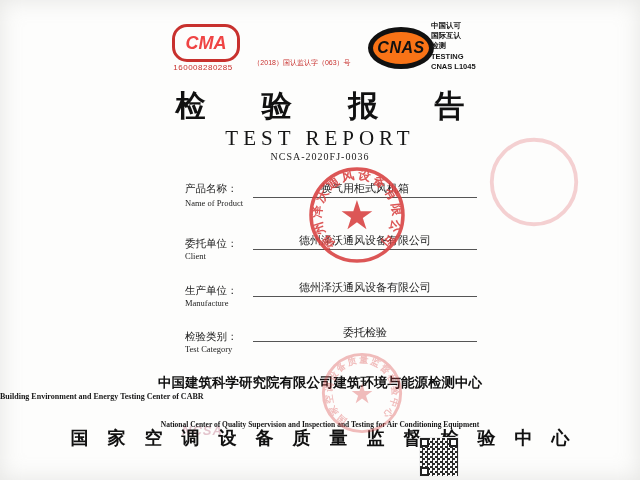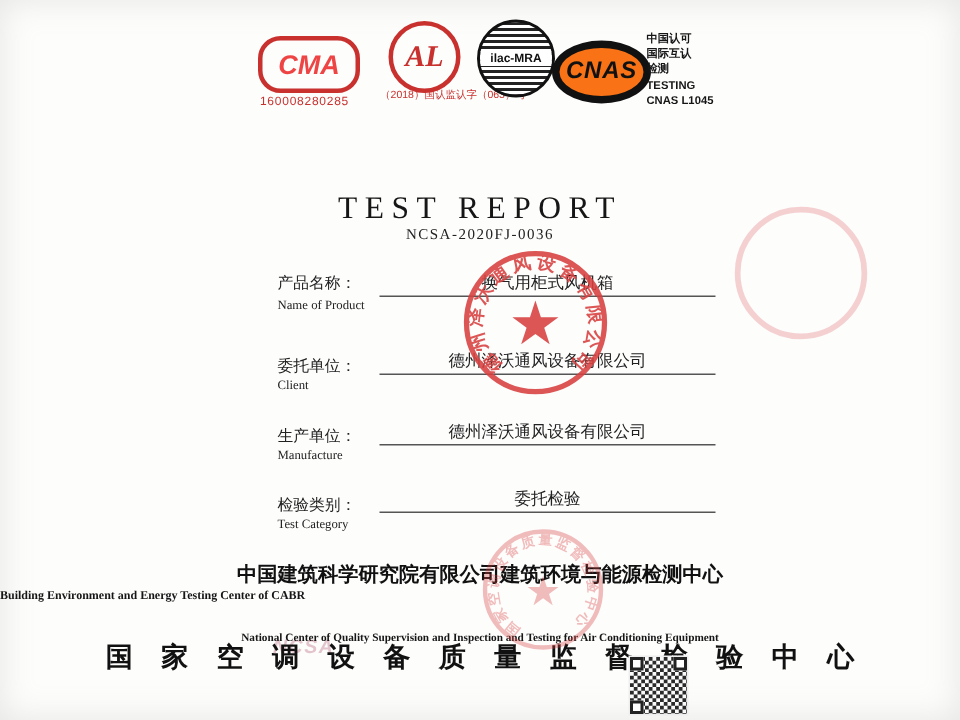--- a/index.html
+++ b/index.html
@@ -66,40 +66,35 @@
 </head>
 <body>
 
 <div class="page">
 
   <div class="abs cma-logo">
     <span>CMA</span>
   </div>
   <div class="abs cma-number">160008280285</div>
 
-  <div class="abs cal-logo">
-    <span>AL</span>
-  </div>
   <div class="abs cal-subtext">（2018）国认监认字（063）号</div>
 
-  <div class="abs ilac-logo">
-    <div class="ilac-band">ilac-MRA</div>
-  </div>
 
   <div class="abs cnas-logo">
     <span>CNAS</span>
   </div>
   <div class="abs cnas-text">
     <div>中国认可</div>
     <div>国际互认</div>
     <div>检测</div>
     <div>TESTING</div>
     <div>CNAS L1045</div>
   </div>
 
+  <div class="abs title-zh">检 验 报 告</div>
   <div class="abs title-en">TEST REPORT</div>
   <div class="abs report-no">NCSA-2020FJ-0036</div>
 
   <div class="abs row-label-zh" style="top:182px">产品名称：</div>
   <div class="abs row-line" style="top:181px">换气用柜式风机箱</div>
   <div class="abs row-label-en" style="top:198px">Name of Product</div>
 
   <div class="abs row-label-zh" style="top:237px">委托单位：</div>
   <div class="abs row-line" style="top:233px">德州泽沃通风设备有限公司</div>
   <div class="abs row-label-en" style="top:251px">Client</div>

